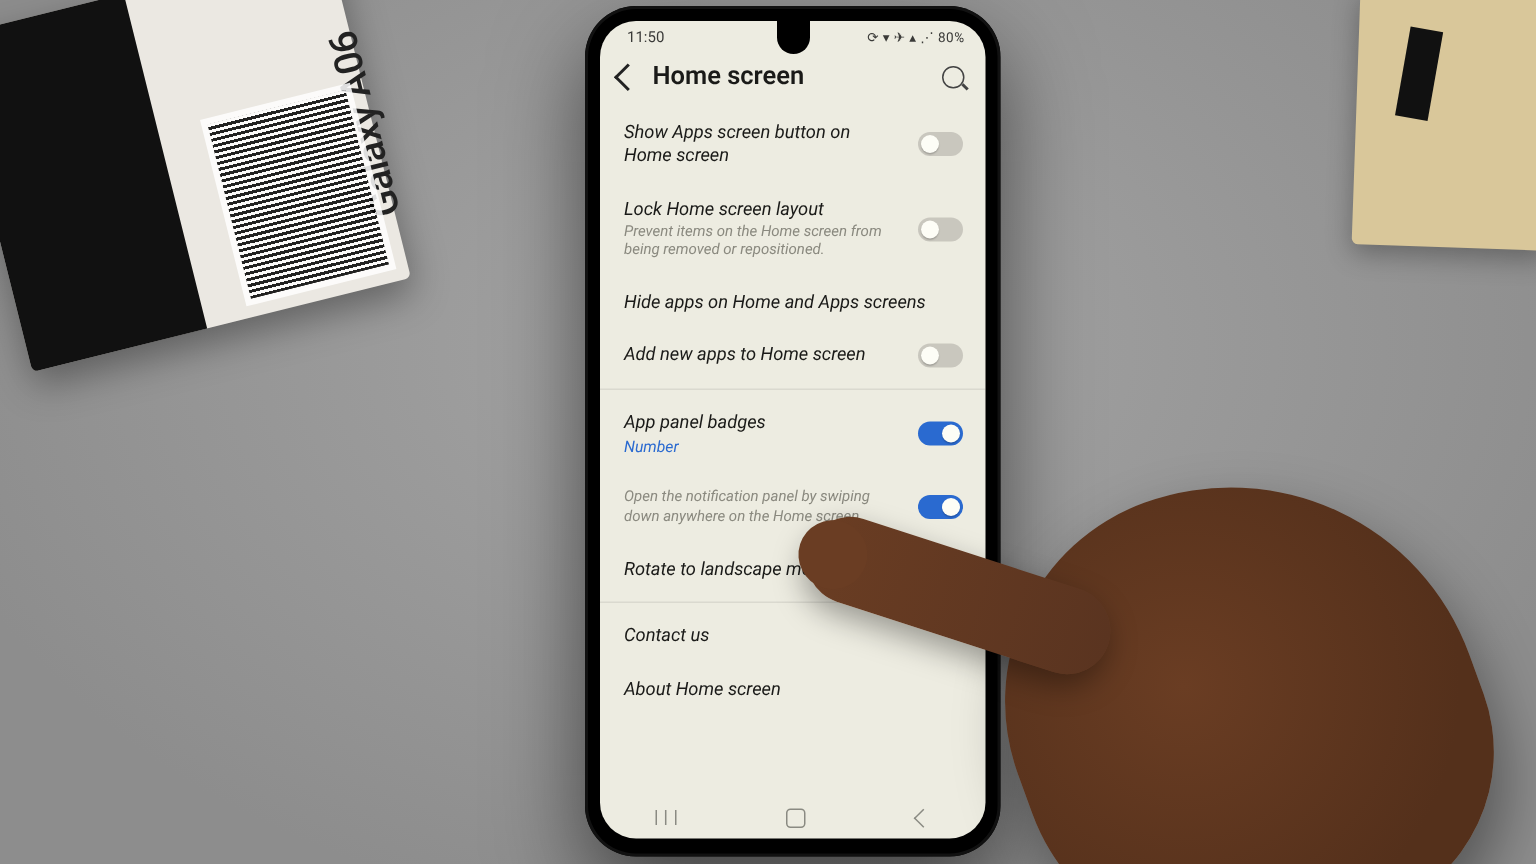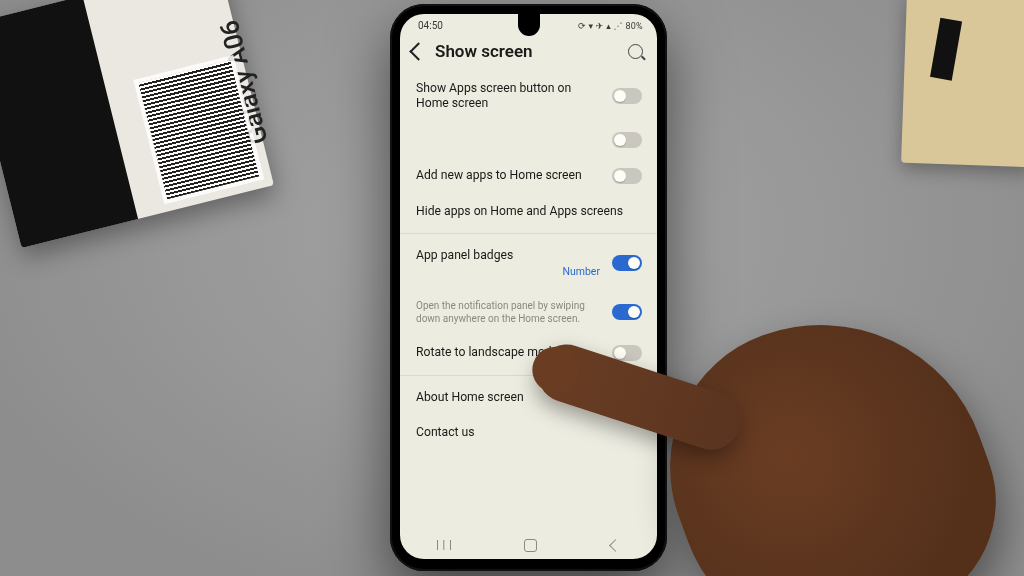--- a/index.html
+++ b/index.html
@@ -69,24 +69,24 @@
   .hdr-title{font-size:17px;font-weight:650;flex:1;}
   .search-ic{width:13px;height:13px;border:1.6px solid #444;border-radius:50%;position:relative;}
   .search-ic::after{content:"";position:absolute;width:5px;height:1.6px;background:#444;right:-4px;bottom:-1px;transform:rotate(45deg);}
 
   
   .list{padding:0 0 0 0;font-size:12.2px;}
   .row{
     display:flex;align-items:center;justify-content:space-between;
     padding:10px 15px 10px 16px;gap:12px;
   }
-  .row .txt{flex:1;min-width:0;}
+  .row .txt{flex:1;min-width:0;font-style:italic;}
   .row .title{color:#1a1a18;line-height:1.25;}
   .row .sub{color:#8a897f;font-size:10px;line-height:1.25;margin-top:2px;}
-  .row .blue{color:#2a6ad0;font-size:10.5px;margin-top:2px;text-align:right;}
+  .row .blue{color:#2a6ad0;font-size:10.5px;margin-top:2px;}
   .divider{height:1px;background:rgba(0,0,0,.08);margin:4px 0;}
 
   
   .toggle{width:30px;height:16px;border-radius:10px;background:#c9c7be;position:relative;flex-shrink:0;}
   .toggle::after{content:"";position:absolute;width:12px;height:12px;border-radius:50%;background:#fdfdf6;top:2px;left:2px;box-shadow:0 1px 1px rgba(0,0,0,.2);transition:none;}
   .toggle.on{background:#2a6ad0;}
   .toggle.on::after{left:16px;}
 
   
   .navbar{
@@ -130,56 +130,58 @@
     <div class="barcode"></div>
   </div>
 
   <div class="wood"></div>
 
   <div class="phone">
     <div class="screen">
       <div class="notch"></div>
 
       <div class="status-bar">
-        <span>04:50</span>
+        <span>11:50</span>
         <span class="status-right">⟳ ▾ ✈ ▴ ⋰ 80%</span>
       </div>
 
       <div class="hdr">
         <div class="back-ic"></div>
-        <div class="hdr-title">Show screen</div>
+        <div class="hdr-title">Home screen</div>
         <div class="search-ic"></div>
       </div>
 
       <div class="list">
 
         <div class="row">
           <div class="txt">
               <div class="title">Show Apps screen button on Home screen</div>
             </div>
           <div class="toggle"></div>
         </div>
 
         <div class="row">
           <div class="txt">
+            <div class="title">Lock Home screen layout</div>
+            <div class="sub">Prevent items on the Home screen from being removed or repositioned.</div>
           </div>
           <div class="toggle"></div>
         </div>
 
         <div class="row">
           <div class="txt">
+              <div class="title">Hide apps on Home and Apps screens</div>
+            </div>
+        </div>
+
+        <div class="row">
+          <div class="txt">
               <div class="title">Add new apps to Home screen</div>
             </div>
           <div class="toggle"></div>
-        </div>
-
-        <div class="row">
-          <div class="txt">
-              <div class="title">Hide apps on Home and Apps screens</div>
-            </div>
         </div>
 
         <div class="divider"></div>
 
         <div class="row">
           <div class="txt">
             <div class="title">App panel badges</div>
             <div class="blue">Number</div>
           </div>
           <div class="toggle on"></div>
@@ -196,27 +198,27 @@
           <div class="txt">
               <div class="title">Rotate to landscape mode</div>
             </div>
           <div class="toggle"></div>
         </div>
 
         <div class="divider"></div>
 
         <div class="row">
           <div class="txt">
+              <div class="title">Contact us</div>
+            </div>
+        </div>
+
+        <div class="row">
+          <div class="txt">
               <div class="title">About Home screen</div>
-            </div>
-        </div>
-
-        <div class="row">
-          <div class="txt">
-              <div class="title">Contact us</div>
             </div>
         </div>
 
       </div>
 
       <div class="navbar">
         <div class="nav-recent"></div>
         <div class="nav-home"></div>
         <div class="nav-back"></div>
       </div>

